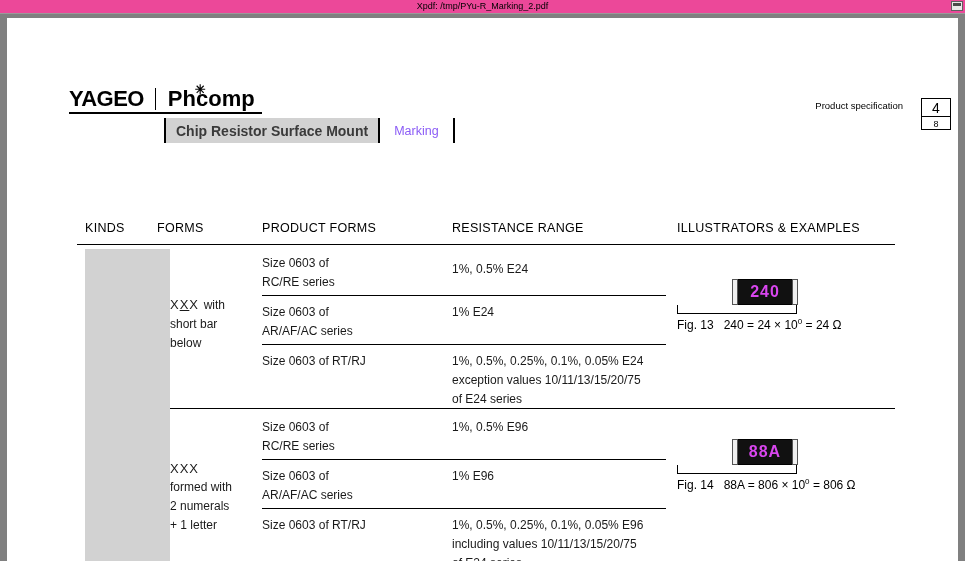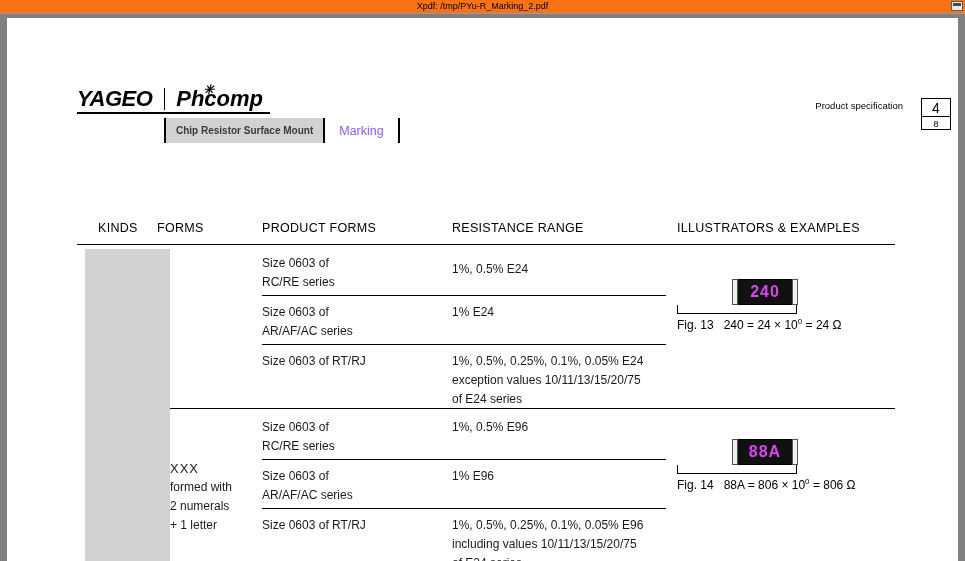--- a/index.html
+++ b/index.html
@@ -10,21 +10,21 @@
   body {
     width: 965px;
     height: 561px;
     overflow: hidden;
     font-family: "Liberation Sans", sans-serif;
   }
 
   
   .titlebar {
     height: 13px;
-    background: #f97316;
+    background: #ec4899;
     border-bottom: 1px solid #9a9a9a;
     display: flex;
     align-items: center;
     justify-content: center;
     position: relative;
   }
   .titlebar-text {
     font-size: 9px;
     color: #000;
     font-family: "Liberation Sans", sans-serif;
@@ -65,25 +65,24 @@
     top: 4px;
     width: 951px;
     height: 560px;
     background: #ffffff;
     box-sizing: border-box;
   }
 
   
   .logo-row {
     position: absolute;
-    left: 70px;
+    left: 62px;
     top: 68px;
     width: 830px;
     height: 30px;
-    font-style: italic;
   }
   .logo-yageo {
     font-family: "Liberation Sans", sans-serif;
     font-weight: bold;
     font-size: 22px;
     letter-spacing: -0.5px;
     color: #000;
     display: inline-block;
     line-height: 26px;
   }
@@ -173,21 +172,21 @@
     background: #d2d2d2;
     display: flex;
     align-items: center;
     padding: 0 10px;
     height: 25px;
     box-sizing: border-box;
   }
   .strip-title {
     font-family: "Liberation Sans", sans-serif;
     font-weight: bold;
-    font-size: 10px;
+    font-size: 14px;
     color: #3a3a3a;
     letter-spacing: 0px;
   }
   .strip-sep {
     width: 2px;
     background: #000;
   }
   .strip-cell2 {
     background: #ffffff;
     display: flex;
@@ -405,34 +404,39 @@
       <div class="strip-sep"></div>
       <div class="strip-cell2">
         <span class="strip-sub">Marking</span>
       </div>
       <div class="strip-sep"></div>
     </div>
 
     <div class="tbl">
 
       <div class="thead">
-        <div class="col" style="left:21px;text-align:center;">KINDS</div>
+        <div class="col" style="left:8px;text-align:center;">KINDS</div>
         <div class="col" style="left:80px;">FORMS</div>
         <div class="col" style="left:185px;">PRODUCT FORMS</div>
         <div class="col" style="left:375px;">RESISTANCE RANGE</div>
         <div class="col" style="left:600px;">ILLUSTRATORS &amp; EXAMPLES</div>
         <div class="hr-main"></div>
       </div>
 
       <div class="kinds-band"></div>
 
       <div class="body-area">
 
         <div class="group" style="height:160px;">
 
+          <div class="forms-cell" style="top:46px;">
+            <div class="xxx">X<u>X</u>X <span style="font-size:12px;letter-spacing:0;">with</span></div>
+            <div>short bar</div>
+            <div>below</div>
+          </div>
 
           <div class="ptype" style="top:5px;">Size 0603 of<br>RC/RE series</div>
           <div class="rrange" style="top:11px;">1%, 0.5% E24</div>
           <div class="sub-line" style="top:46px;"></div>
 
           <div class="ptype" style="top:54px;">Size 0603 of<br>AR/AF/AC series</div>
           <div class="rrange" style="top:54px;">1% E24</div>
           <div class="sub-line" style="top:95px;"></div>
 
           <div class="ptype" style="top:103px;">Size 0603 of RT/RJ</div>

